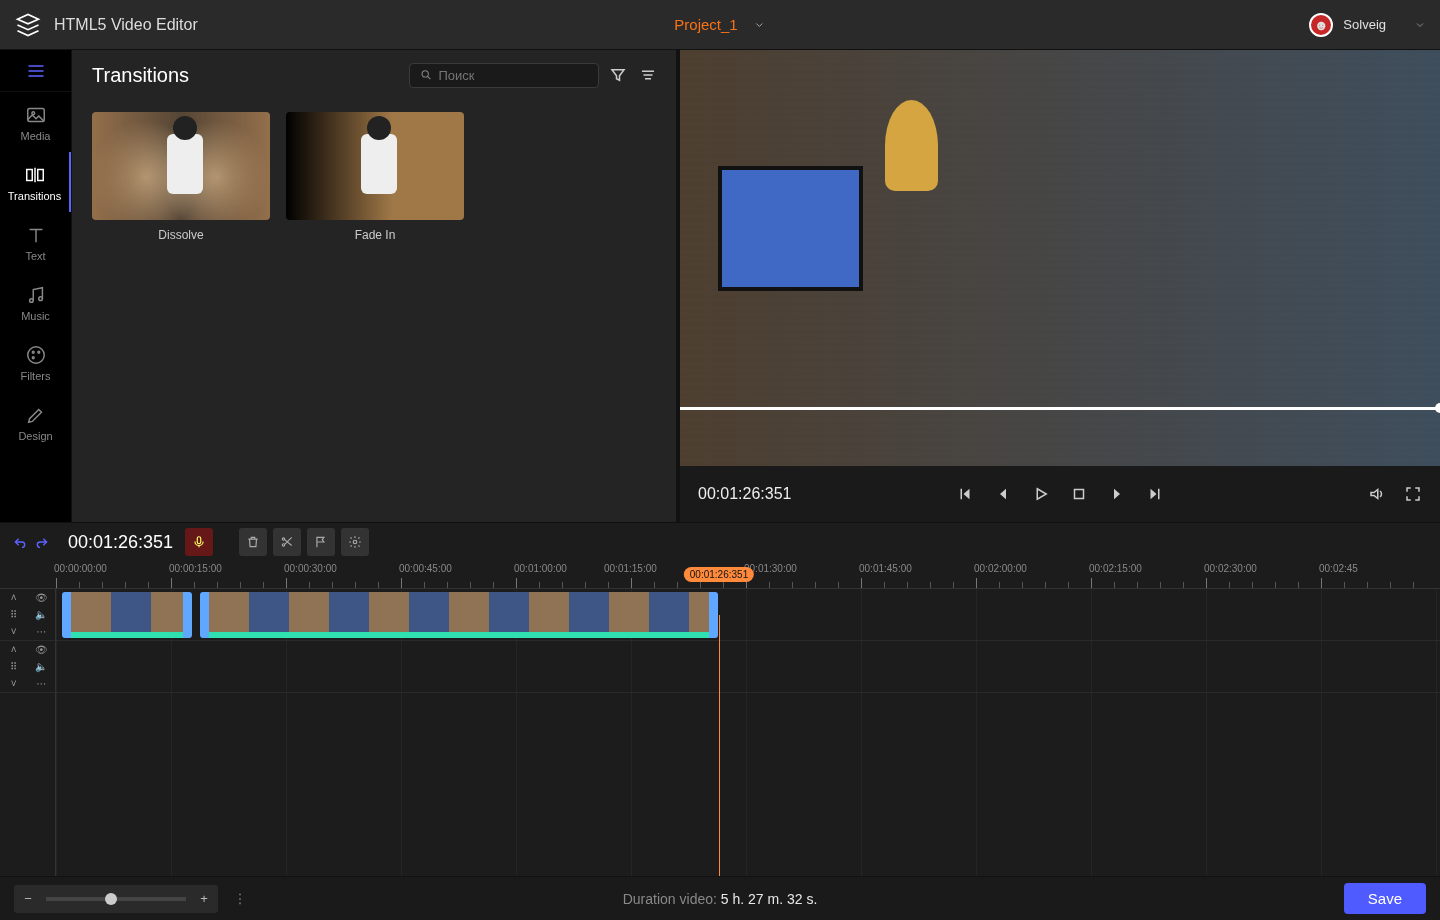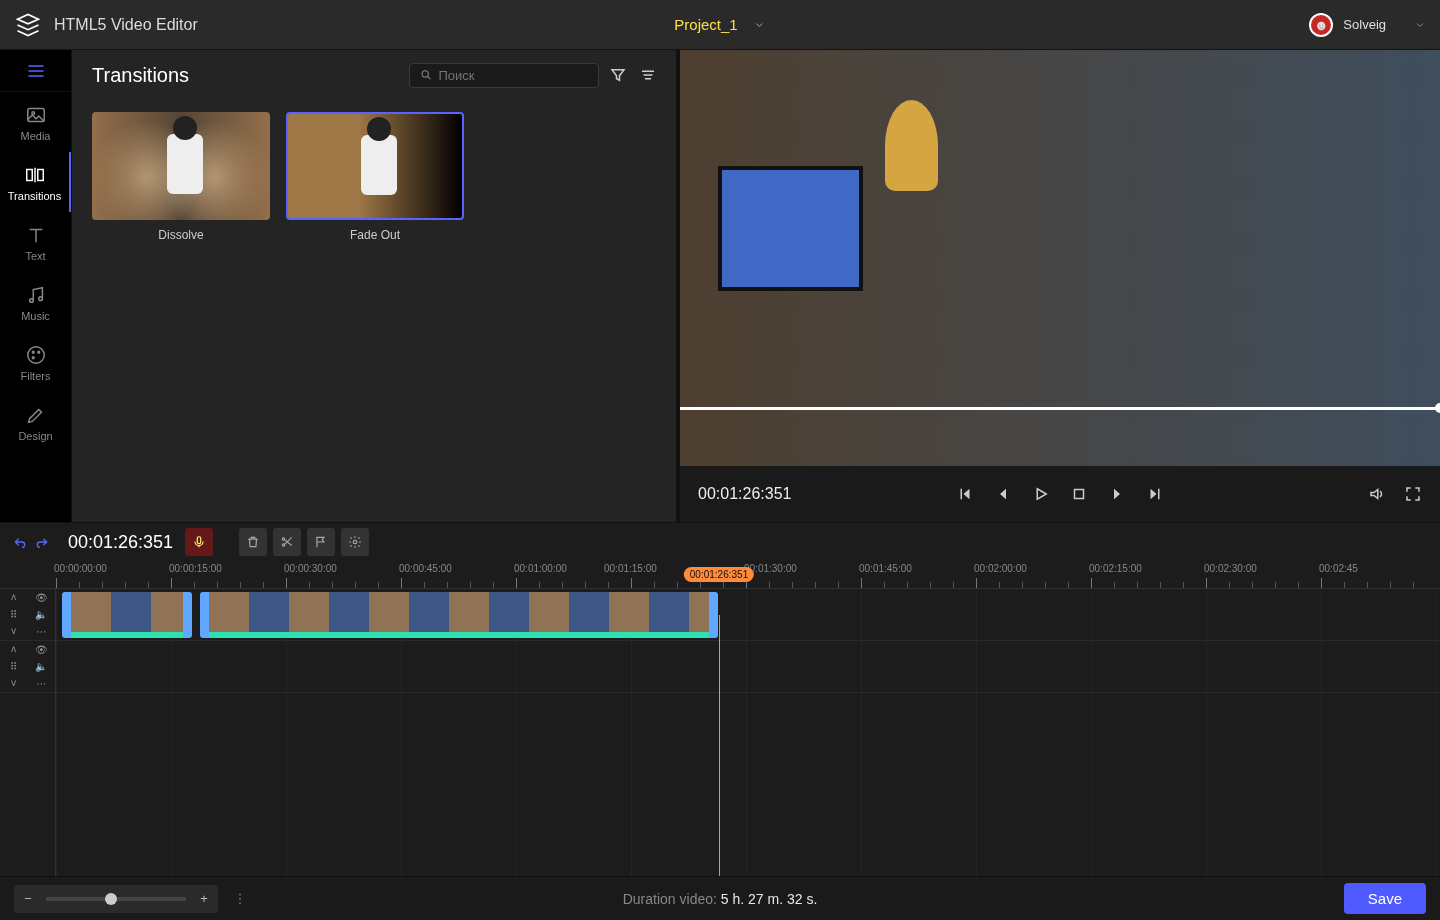--- a/index.html
+++ b/index.html
@@ -23,21 +23,21 @@
   display: flex;
   align-items: center;
   padding: 0 14px;
   gap: 14px;
 }
 .logo-wrap { display:flex; align-items:center; gap:12px;}
 .logo-icon { width:28px; height:28px; }
 .app-title { font-size:16px; color:#ddd; }
 .project-select {
   position:absolute; left:50%; transform:translateX(-50%);
-  display:flex; align-items:center; gap:16px; color:#fde047; font-size:15px; cursor:pointer;
+  display:flex; align-items:center; gap:16px; color:#f97316; font-size:15px; cursor:pointer;
 }
 .user-area { margin-left:auto; display:flex; align-items:center; gap:10px;}
 .user-avatar { width:24px; height:24px; border-radius:50%; background:#c62828; border:2px solid #fff; display:flex; align-items:center; justify-content:center; font-size:14px;}
 .chev { color:#888; }
 
 
 .main {
   display:flex;
   flex:1;
   min-height:0;
@@ -384,25 +384,25 @@
         </div>
       </div>
     </div>
     <div class="grid">
       <div class="tile">
         <div class="tile-thumb thumb-dissolve">
             <div class="thumb-figure"></div>
           </div>
         <span class="tile-label">Dissolve</span>
       </div>
-      <div class="tile selected">
-        <div class="tile-thumb thumb-fadeout">
+      <div class="tile">
+        <div class="tile-thumb thumb-fadein">
             <div class="thumb-figure"></div>
           </div>
-        <span class="tile-label">Fade Out</span>
+        <span class="tile-label">Fade In</span>
       </div>
     </div>
     <div class="divider-handle"></div>
   </div>
 
   <div class="preview">
     <div class="preview-viewport">
       <div class="preview-scene"></div>
       <div class="scrub">
           <div class="scrub-handle"></div>

